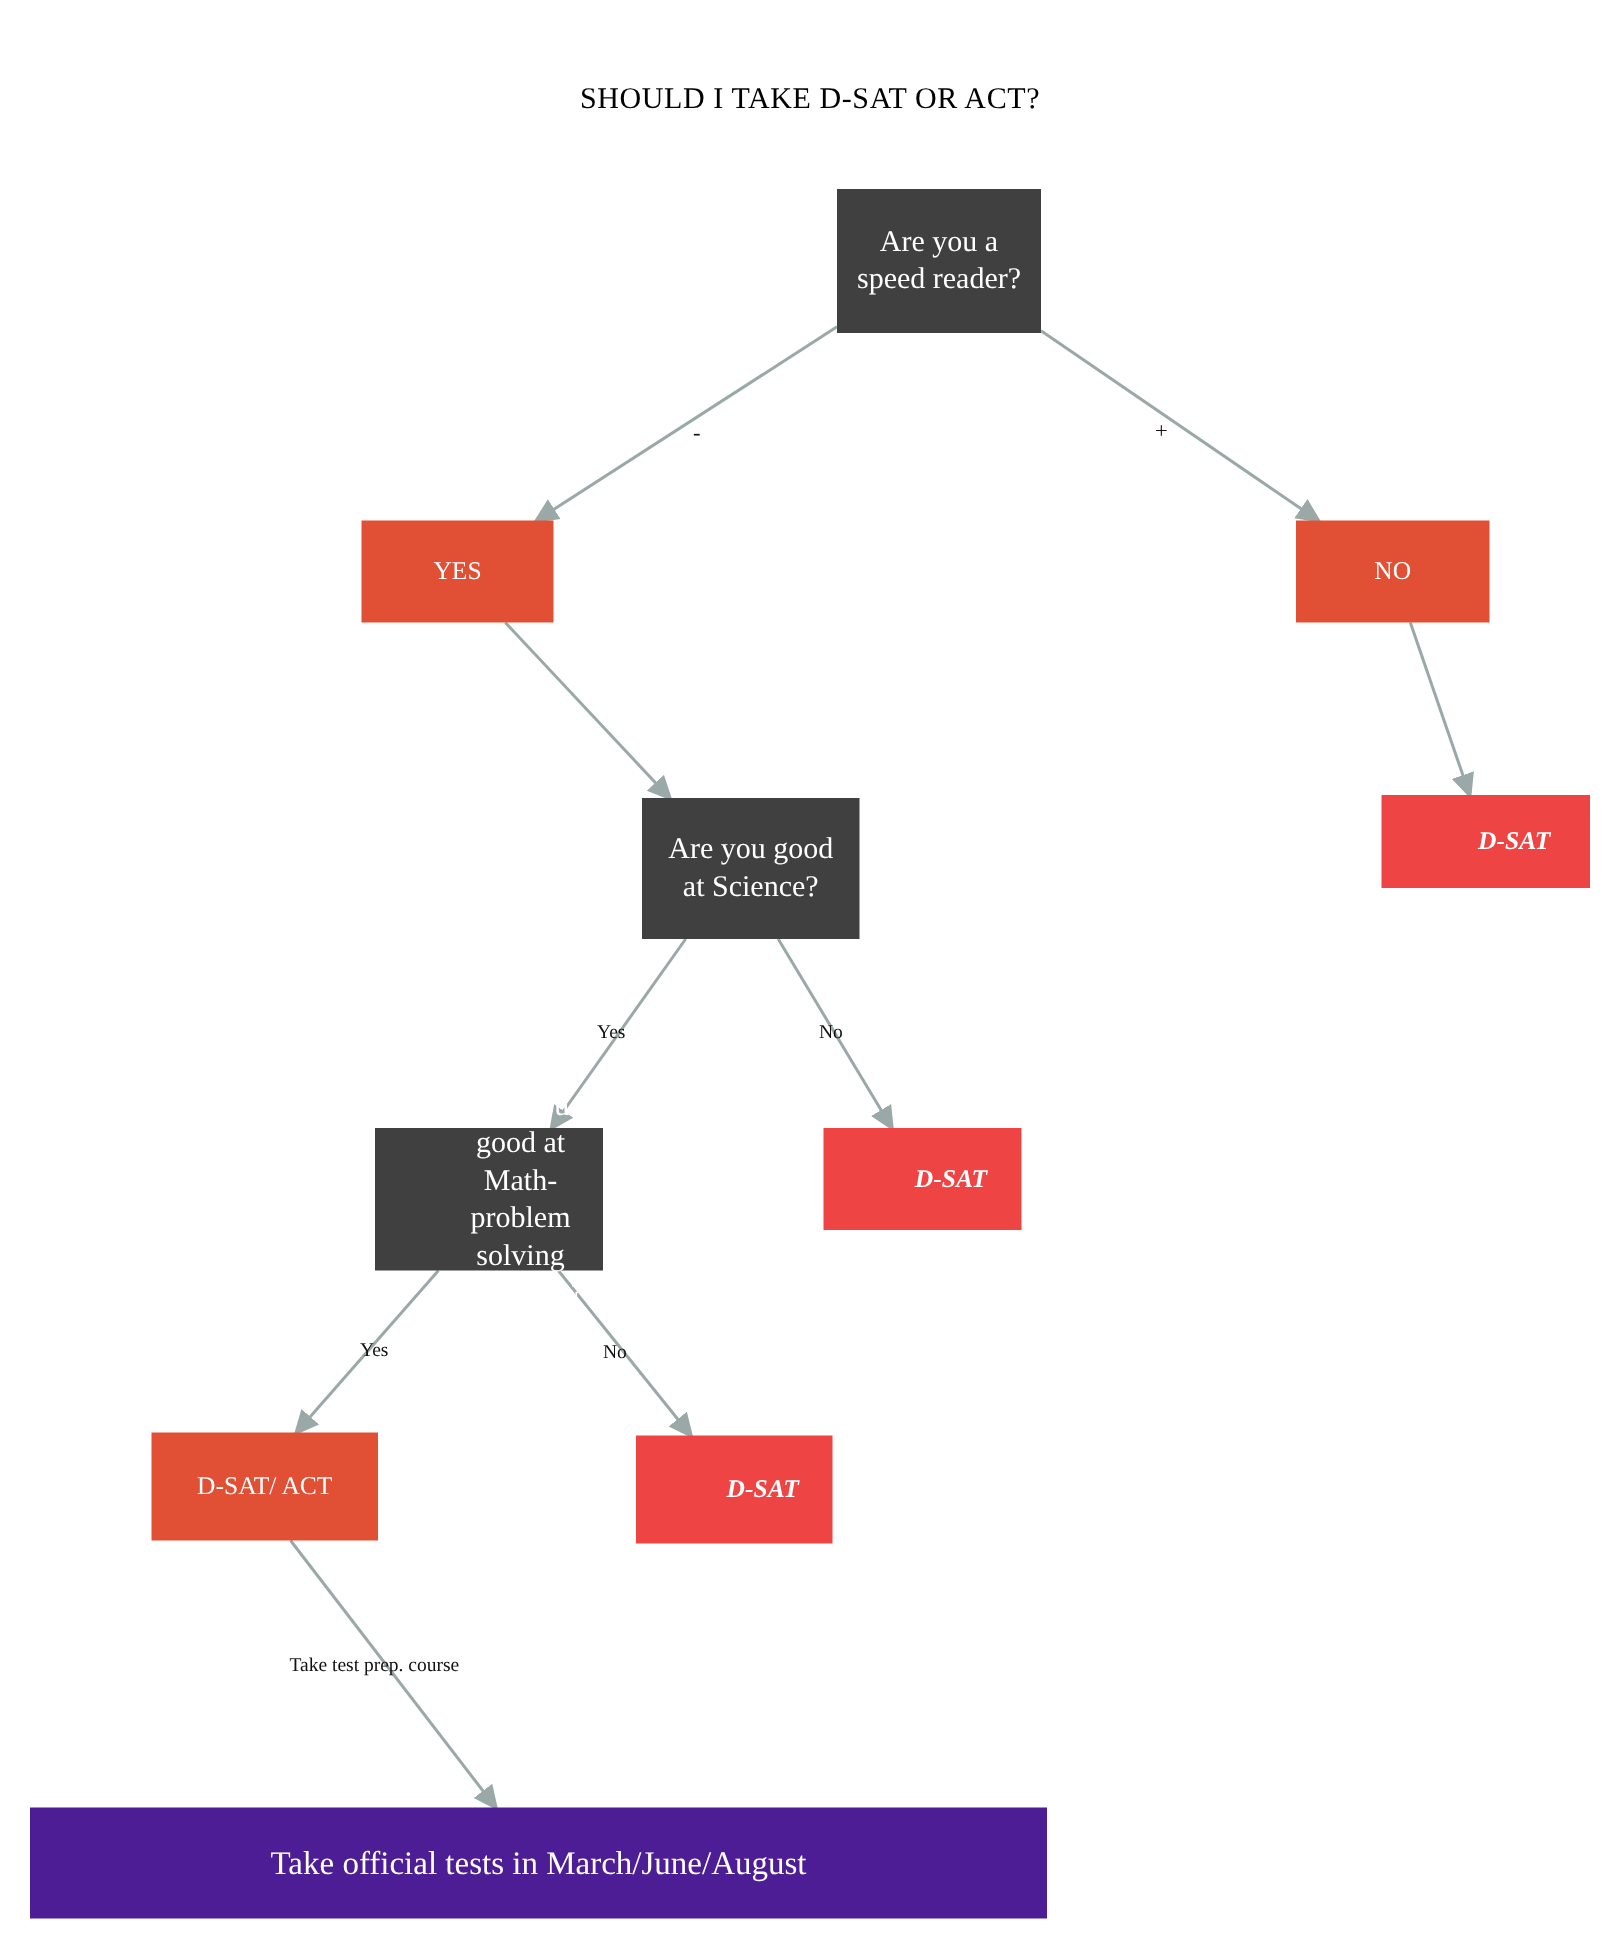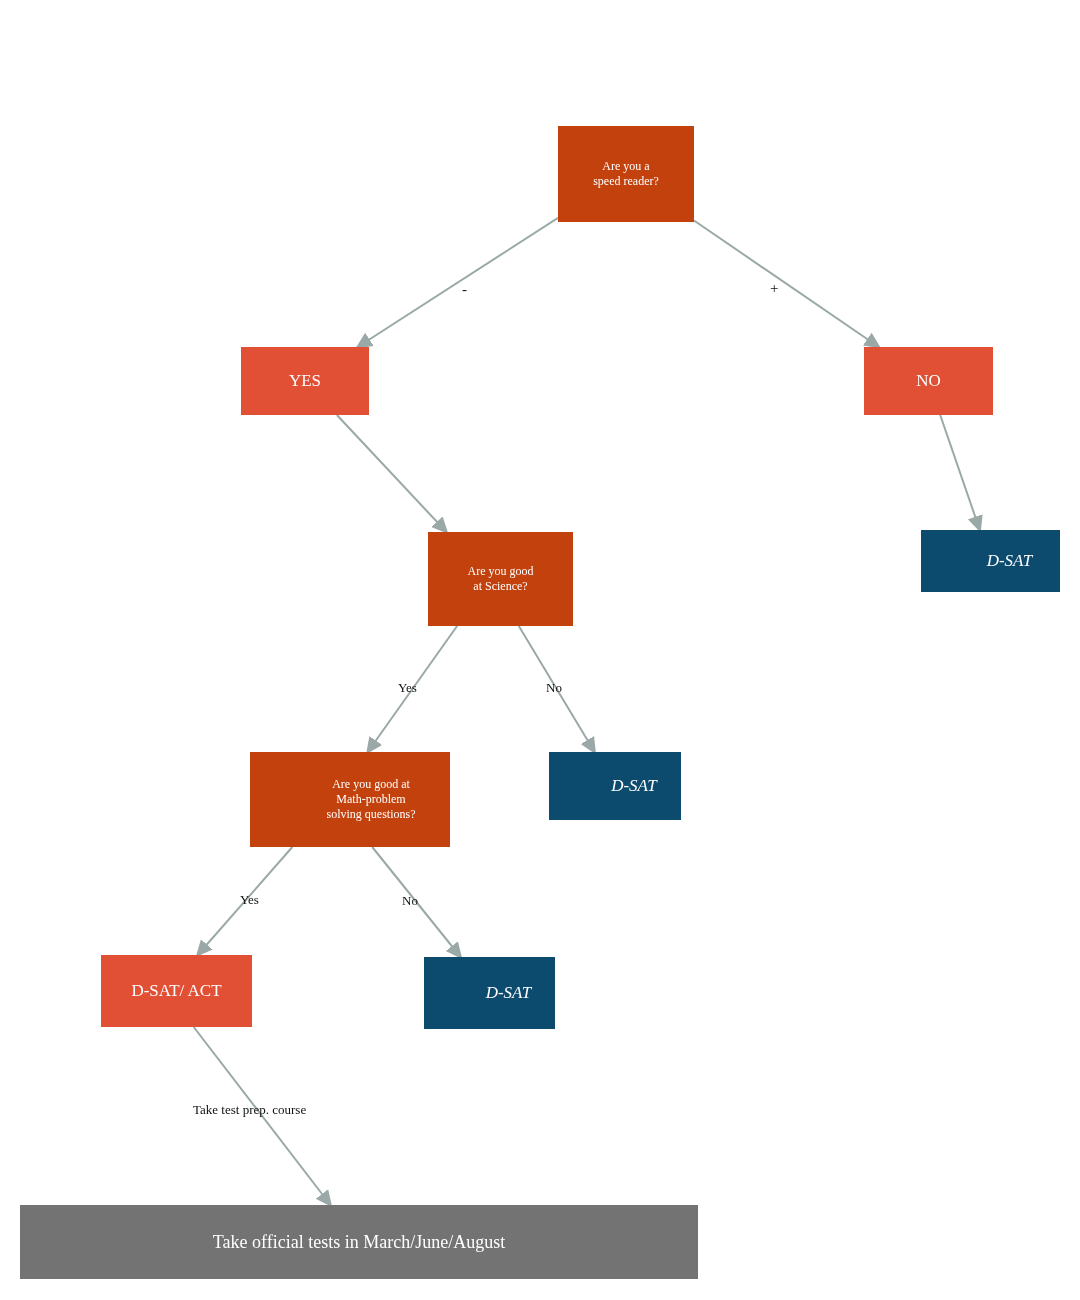--- a/index.html
+++ b/index.html
@@ -45,33 +45,33 @@
     display: flex;
     align-items: center;
     justify-content: center;
     text-align: center;
     color: #ffffff;
     font-family: "Liberation Serif", "DejaVu Serif", serif;
     line-height: 1.25;
     padding: 4px 6px;
   }
   .node.decision {
-    background: #c2410c;
-    font-size: 12px;
+    background: #404040;
+    font-size: 20px;
   }
   .node.terminal {
-    background: #0c4a6e;
+    background: #ef4444;
     font-size: 17px;
     font-style: italic;
-    font-weight: normal;
+    font-weight: bold;
     padding-left: 44px;
   }
   .node.final {
-    background: #737373;
-    font-size: 18px;
+    background: #4c1d95;
+    font-size: 22px;
     font-style: normal;
     font-weight: normal;
   }
   .node.plain {
     background: #e14f35;
     font-size: 17px;
   }
   .edge-label {
     position: absolute;
     color: #111111;
@@ -82,20 +82,21 @@
   }
   .edge-label.sym {
     font-size: 15px;
   }
 </style>
 </head>
 <body>
 
 <div id="chart-root">
 
+  <div class="diagram-title">SHOULD I TAKE D-SAT OR ACT?</div>
 
   <svg class="edges" viewBox="0 0 1080 1300" xmlns="http://www.w3.org/2000/svg">
     <defs>
       <marker id="arrowhead" markerWidth="9" markerHeight="9" refX="7" refY="4.5" orient="auto" markerUnits="strokeWidth">
         <path d="M0,0.6 L8.4,4.5 L0,8.4 Z" fill="#9aa9a8"></path>
       </marker>
     </defs>
     <g id="edge-layer" stroke="#9aa9a8" stroke-width="2" fill="none">
         <line x1="558.0" y1="217.9" x2="357.7" y2="347.0" marker-end="url(#arrowhead)"></line>
         <line x1="694.0" y1="220.5" x2="878.8" y2="347.0" marker-end="url(#arrowhead)"></line>
@@ -109,21 +110,21 @@
       </g>
   </svg>
 
   <div id="node-layer">
       <div class="node decision" style="left: 558px; top: 126px; width: 136px; height: 96px;">Are you a<br>speed reader?</div>
       <div class="node plain" style="left: 241px; top: 347px; width: 128px; height: 68px;">YES</div>
       <div class="node plain" style="left: 864px; top: 347px; width: 129px; height: 68px;">NO</div>
       <div class="node terminal" style="left: 921px; top: 530px; width: 139px; height: 62px;">D-SAT</div>
       <div class="node decision" style="left: 428px; top: 532px; width: 145px; height: 94px;">Are you good<br>at Science?</div>
       <div class="node terminal" style="left: 549px; top: 752px; width: 132px; height: 68px;">D-SAT</div>
-      <div class="node decision" style="left: 250px; top: 752px; width: 200px; height: 95px; padding-left: 48px;">Are you good at<br>Math-problem<br>solving questions?</div>
+      <div class="node decision" style="left: 250px; top: 752px; width: 152px; height: 95px; padding-left: 48px;">Are you good at<br>Math-problem<br>solving questions?</div>
       <div class="node terminal" style="left: 424px; top: 957px; width: 131px; height: 72px;">D-SAT</div>
       <div class="node plain" style="left: 101px; top: 955px; width: 151px; height: 72px;">D-SAT/ ACT</div>
       <div class="node final" style="left: 20px; top: 1205px; width: 678px; height: 74px;">Take official tests in March/June/August</div>
     </div>
   <div id="label-layer">
       <div class="edge-label sym" style="left: 462px; top: 281px;">-</div>
       <div class="edge-label sym" style="left: 770px; top: 280px;">+</div>
       <div class="edge-label" style="left: 398px; top: 680px;">Yes</div>
       <div class="edge-label" style="left: 546px; top: 680px;">No</div>
       <div class="edge-label" style="left: 240px; top: 892px;">Yes</div>

